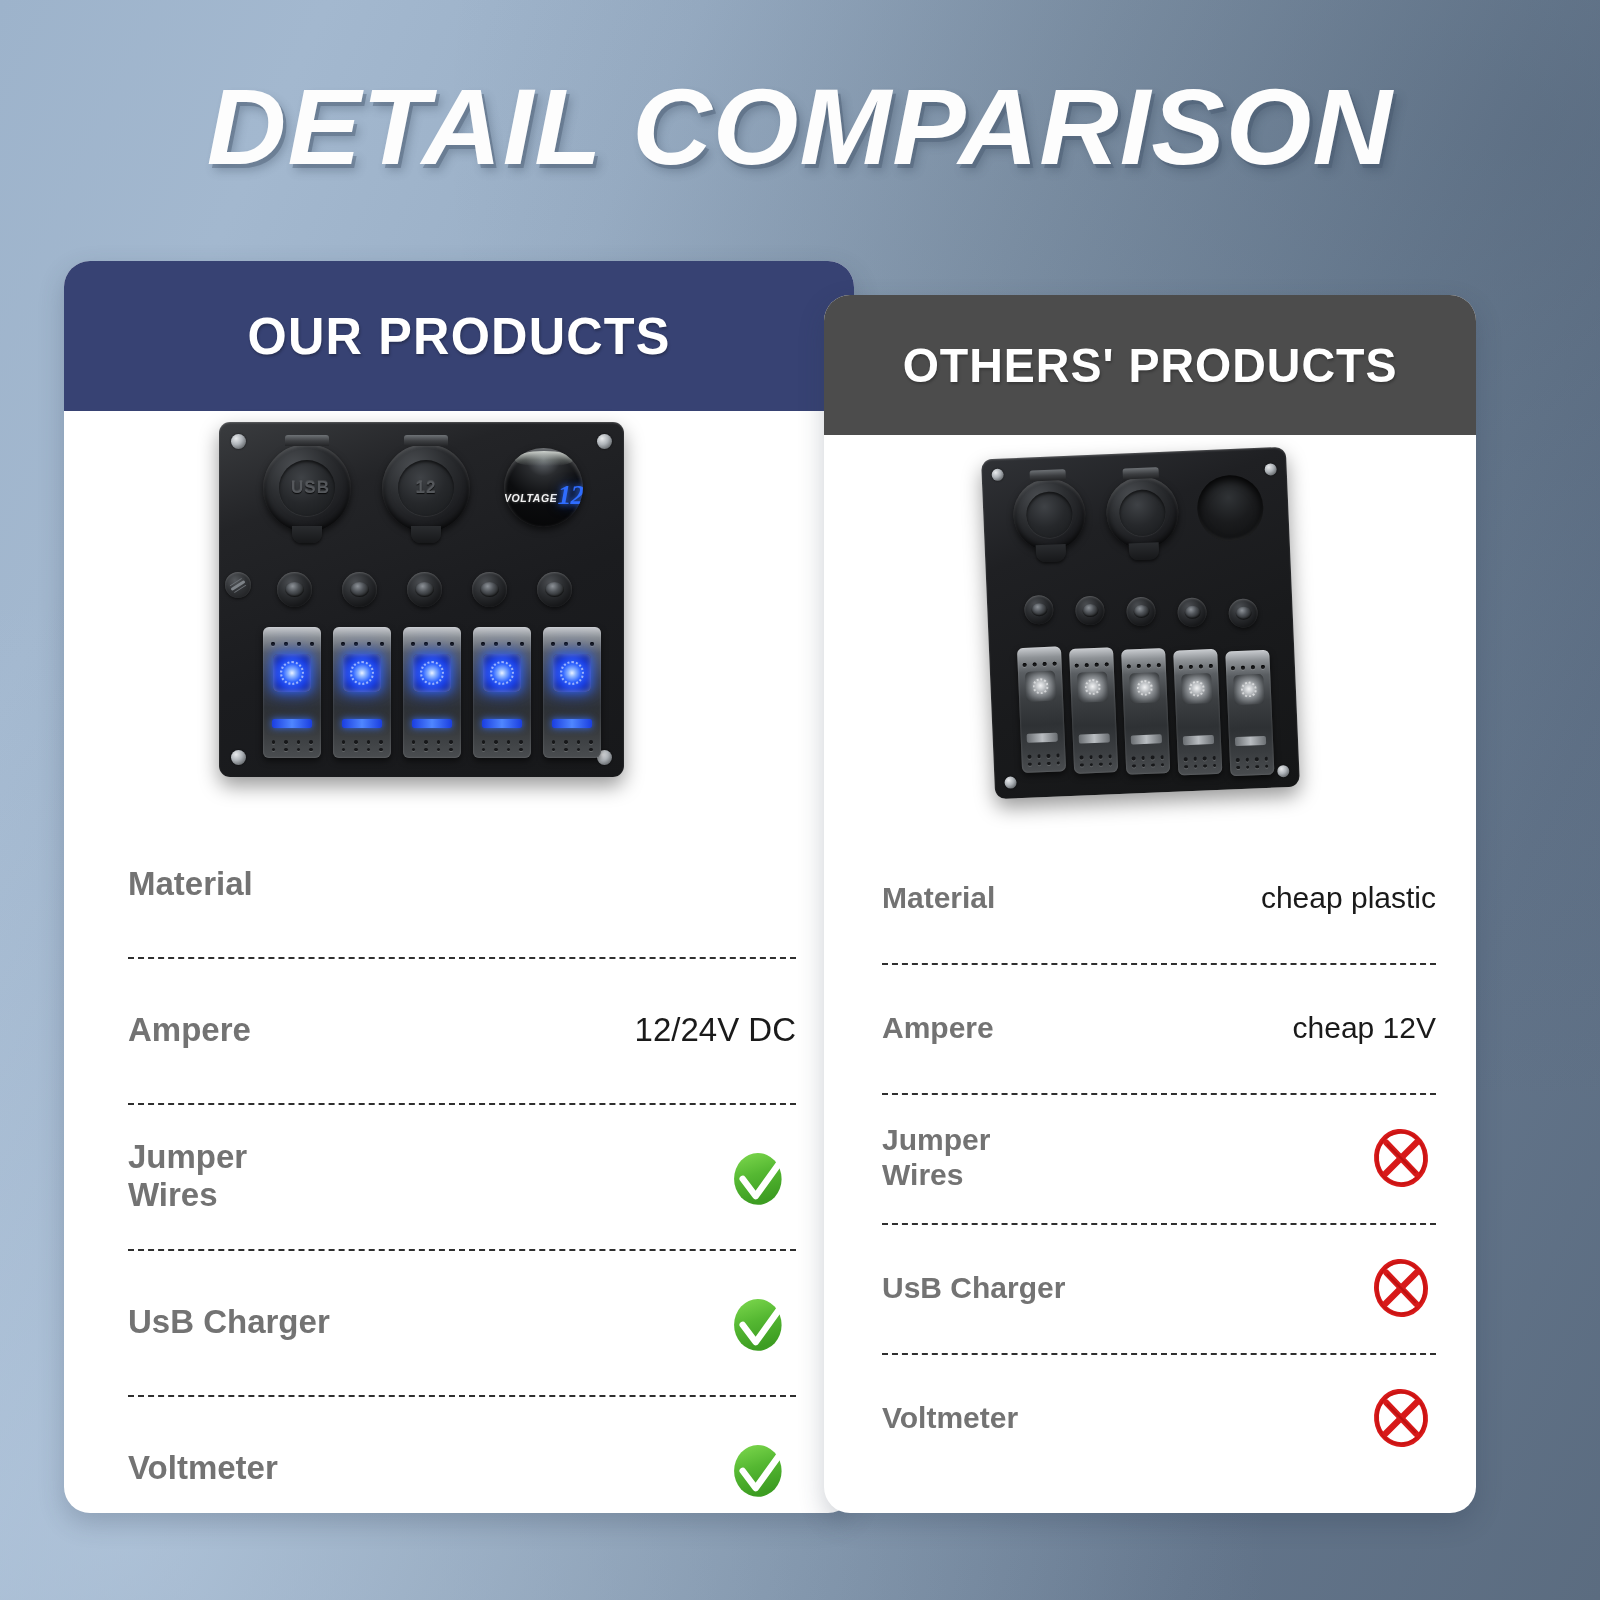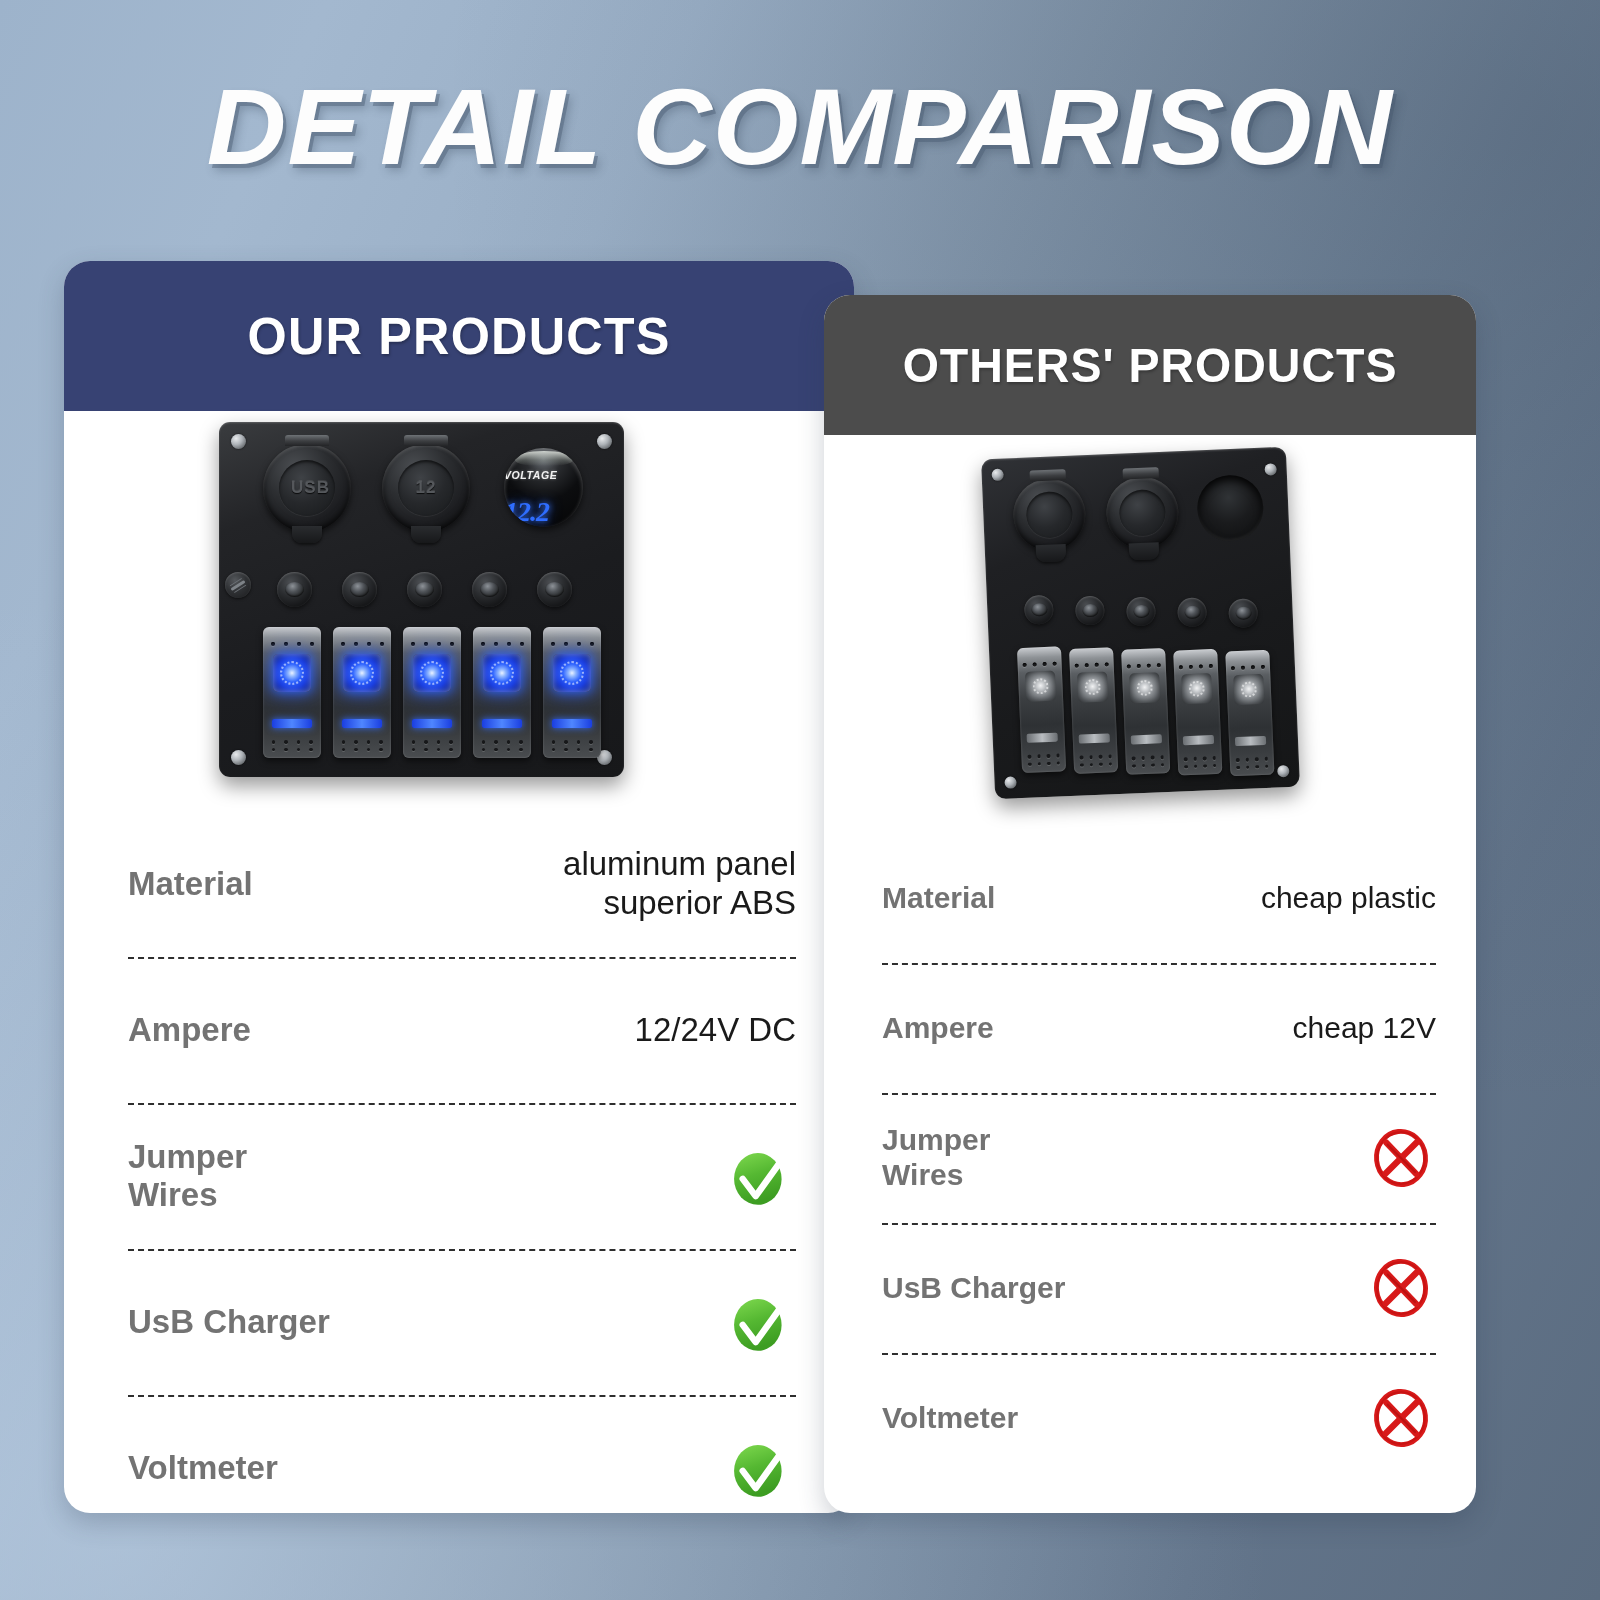--- a/index.html
+++ b/index.html
@@ -221,21 +221,21 @@
     position: absolute;
     width: 79px; height: 79px;
     border-radius: 50%;
     background:
       radial-gradient(circle at 50% 14%, #6b7076 0%, #2a2c2f 22%, #0c0d0f 52%, #050506 100%);
     box-shadow:
       inset 0 2px 4px rgba(255,255,255,0.28),
       0 3px 7px rgba(0,0,0,0.6);
     overflow: hidden;
     display: flex;
-    flex-direction: column;
+    align-items: center;
   }
   #voltmeter .glare {
     position: absolute;
     top: 3px; left: 11px;
     width: 58px; height: 15px;
     border-radius: 50% 50% 40% 40%;
     background: linear-gradient(180deg, rgba(225,230,224,0.85) 0%, rgba(150,158,150,0.40) 60%, rgba(90,95,92,0) 100%);
   }
   #volt-title {
     position: relative; z-index: 2;
@@ -616,22 +616,20 @@
           </div>
         </div>
 
       </div>
     </div>
 
     <div class="spec-table" id="table-ours">
 
       <div class="spec-row">
         <div class="spec-label">Material</div>
-        <div class="spec-value">aluminum panel
-superior ABS</div>
       </div>
 
       <div class="spec-row">
         <div class="spec-label">Ampere</div>
         <div class="spec-value">12/24V DC</div>
       </div>
 
       <div class="spec-row">
         <div class="spec-label">Jumper
 Wires</div>

